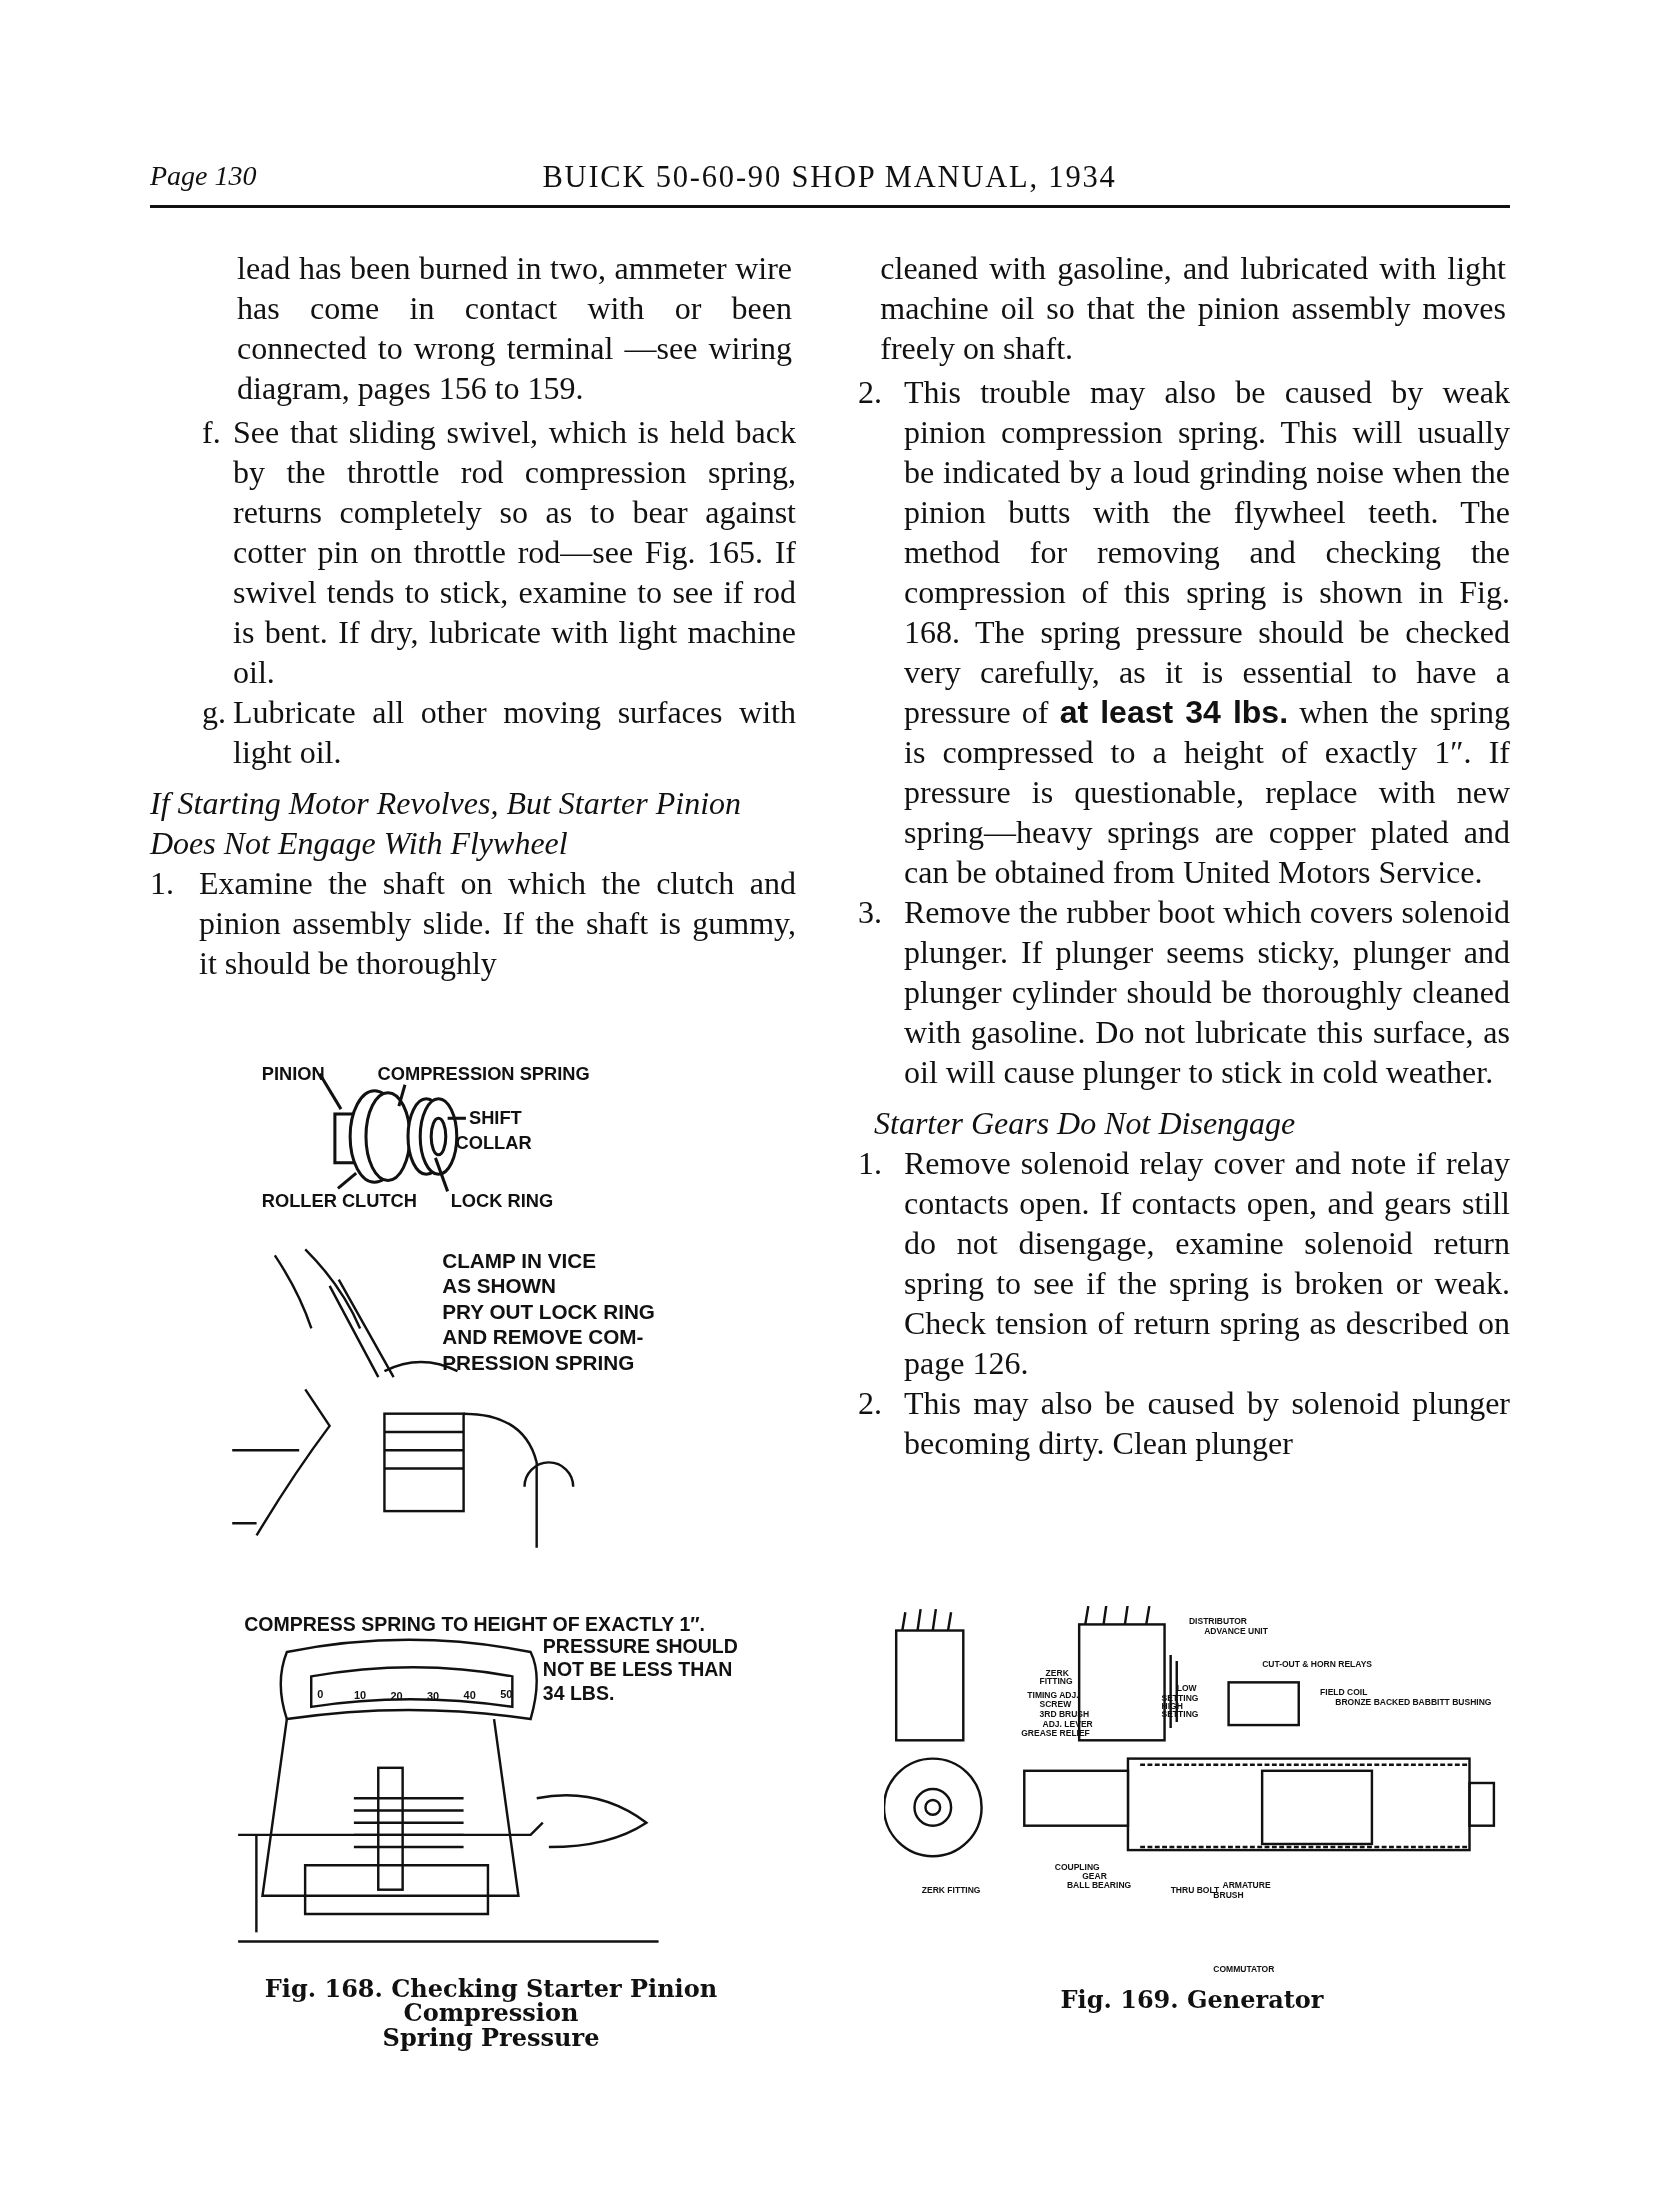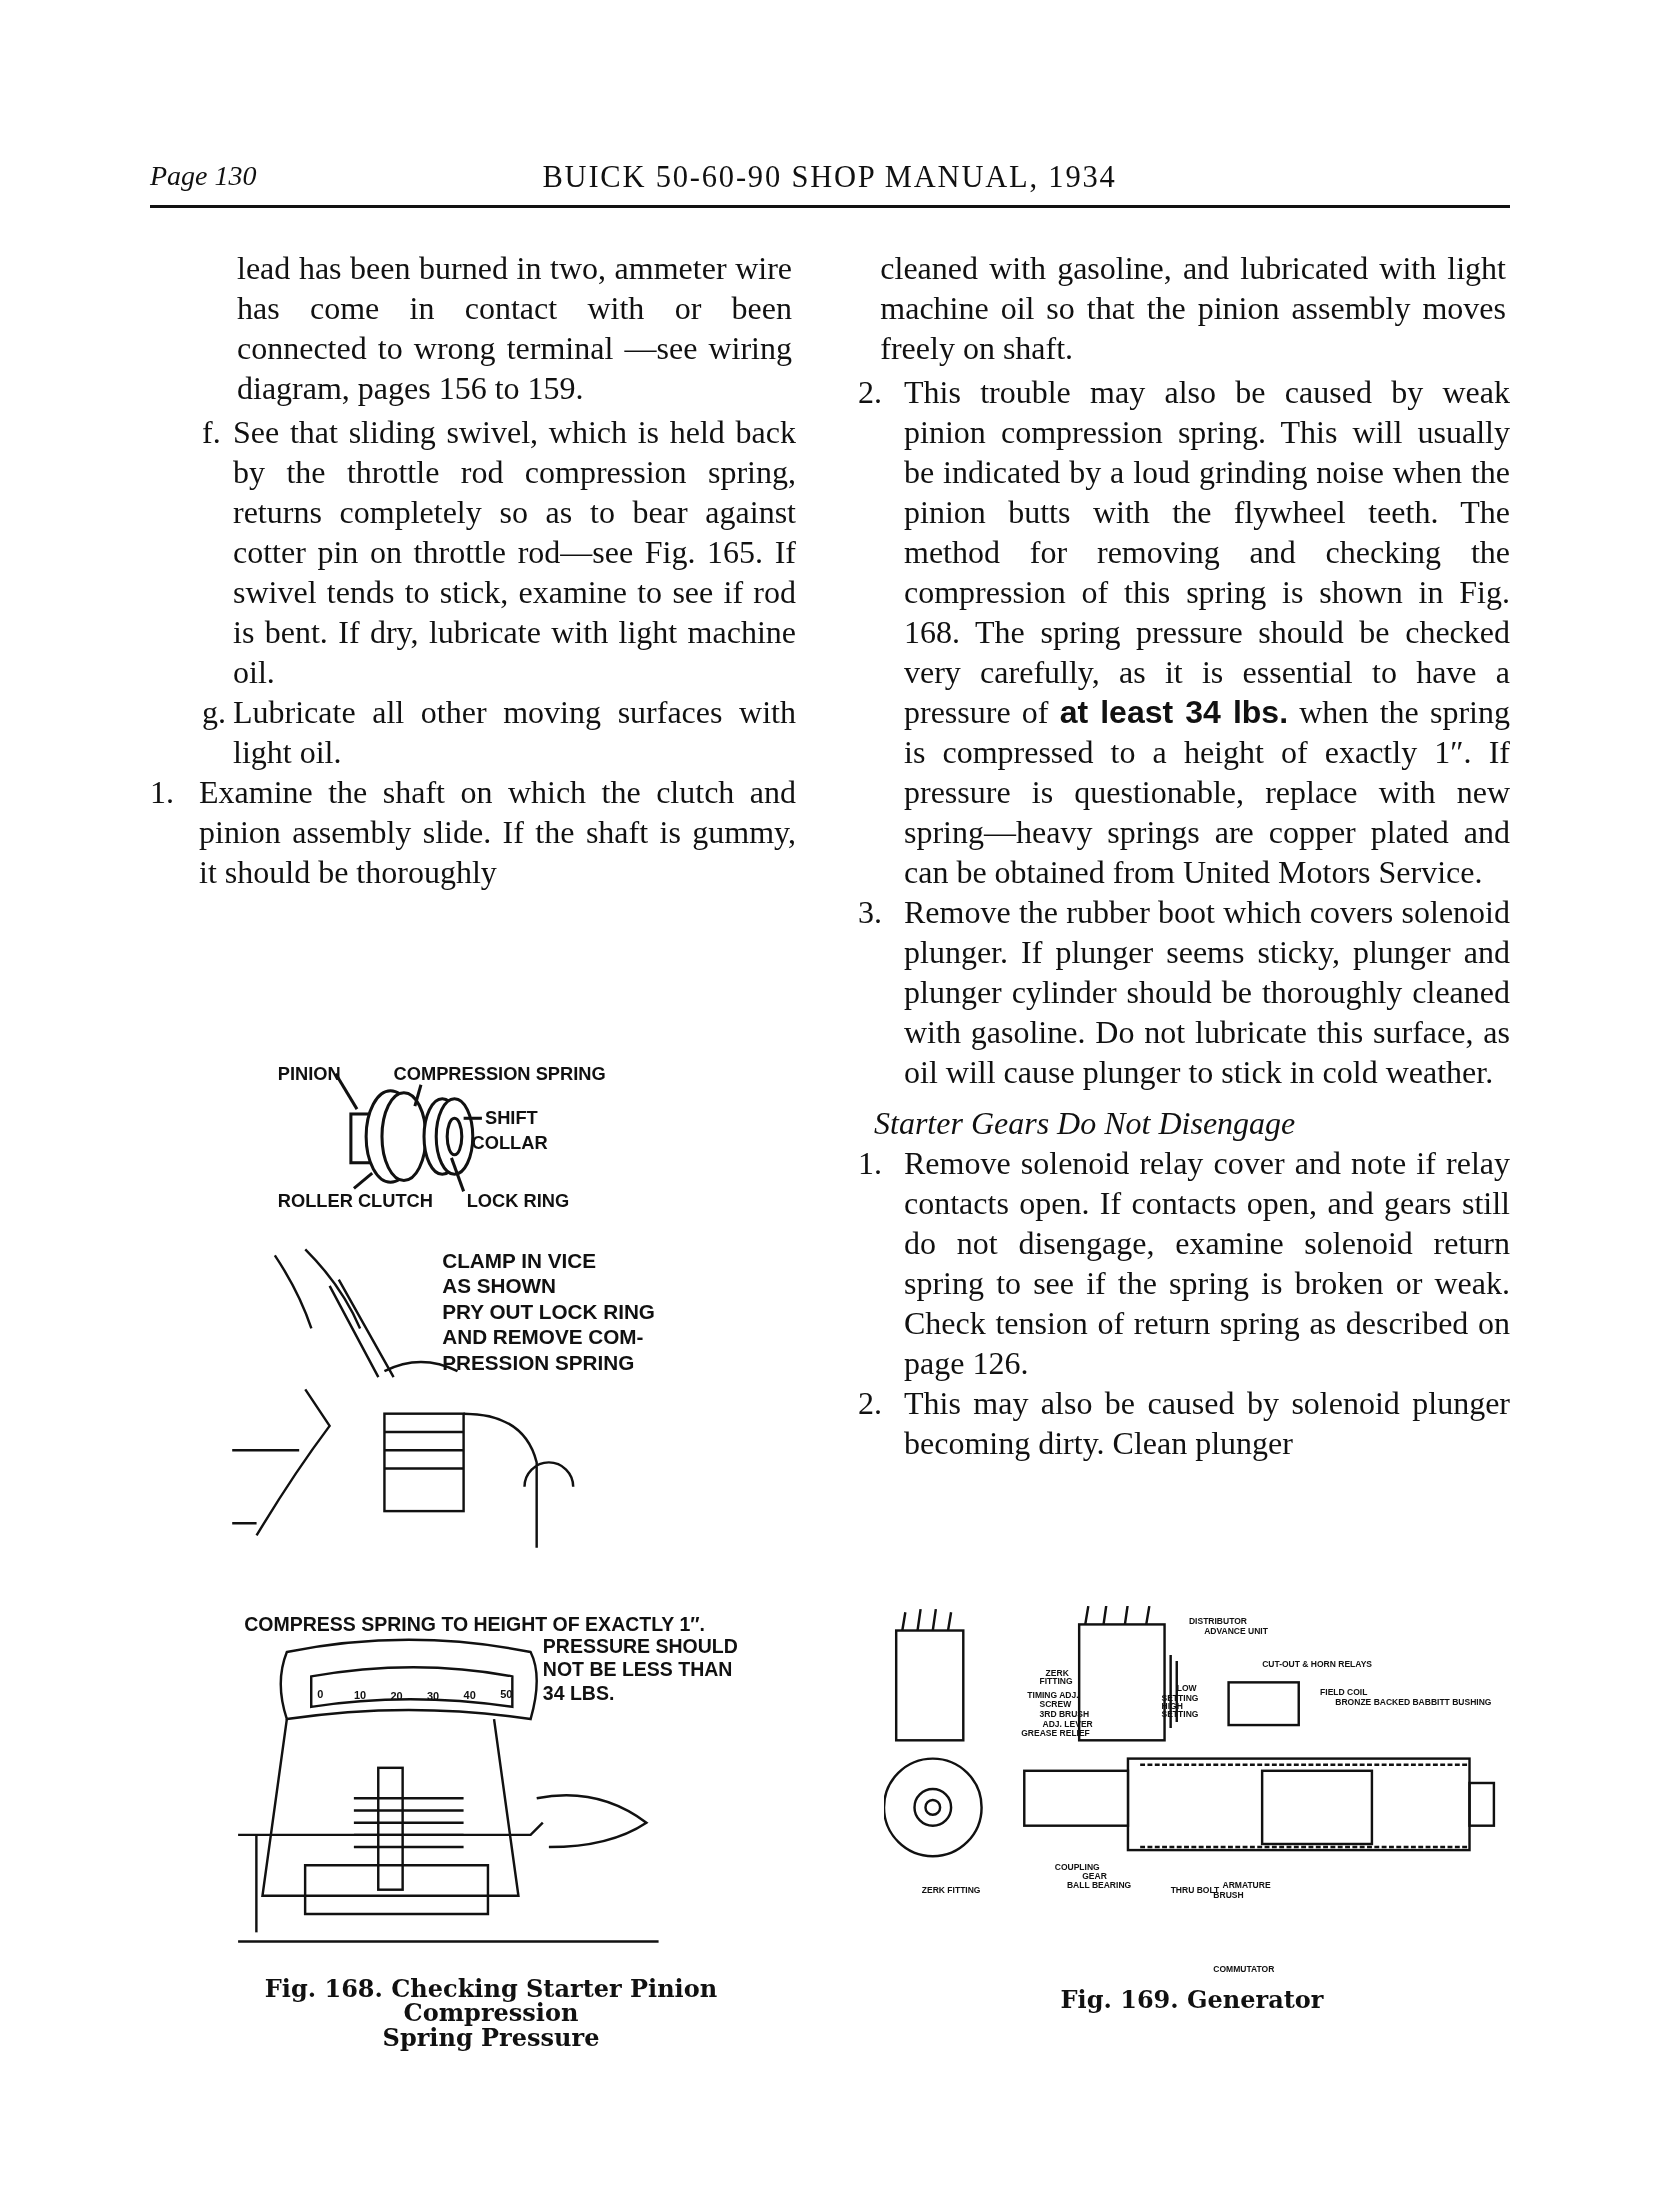--- a/index.html
+++ b/index.html
@@ -42,20 +42,21 @@
 <div class="col col-left">
   <p class="para indent">lead has been burned in two, ammeter wire has come in contact with or been connected to wrong terminal —see wiring diagram, pages 156 to 159.</p>
   <p class="item">
     <span class="marker">f.</span>
     <span>See that sliding swivel, which is held back by the throttle rod compression spring, returns completely so as to bear against cotter pin on throttle rod—see Fig. 165. If swivel tends to stick, examine to see if rod is bent. If dry, lubricate with light machine oil.</span>
   </p>
   <p class="item">
     <span class="marker">g.</span>
     <span>Lubricate all other moving surfaces with light oil.</span>
   </p>
+  <p class="heading">If Starting Motor Revolves, But Starter Pinion Does Not Engage With Flywheel</p>
   <p class="item num-l">
     <span class="marker">1.</span>
     <span>Examine the shaft on which the clutch and pinion assembly slide. If the shaft is gummy, it should be thoroughly</span>
   </p>
 </div>
 
 <div class="col col-right">
   <p class="para indent" style="padding-left:18.3px">cleaned with gasoline, and lubricated with light machine oil so that the pinion assembly moves freely on shaft.</p>
   <p class="item num-l" style="padding-left:46px">
     <span class="marker">2.</span>
@@ -69,21 +70,21 @@
   <p class="item num-l" style="padding-left:46px">
     <span class="marker">1.</span>
     <span>Remove solenoid relay cover and note if relay contacts open. If contacts open, and gears still do not disengage, examine solenoid return spring to see if the spring is broken or weak. Check tension of return spring as described on page 126.</span>
   </p>
   <p class="item num-l" style="padding-left:46px">
     <span class="marker">2.</span>
     <span>This may also be caused by solenoid plunger becoming dirty. Clean plunger</span>
   </p>
 </div>
 
-<div class="fig" style="left:244px; top:1036px;">
+<div class="fig" style="left:228px; top:1036px;">
   <svg width="488" height="195" viewBox="0 0 800 320">
     <g stroke="#111" stroke-width="5" fill="none">
       <rect x="175" y="128" width="40" height="80"></rect>
       <ellipse cx="240" cy="165" rx="40" ry="75" fill="#fff"></ellipse>
       <ellipse cx="262" cy="165" rx="36" ry="72" fill="#fff"></ellipse>
       <path d="M300 135 q10 30 0 60 M315 130 q10 35 0 70 M330 128 q10 37 0 74"></path>
       <ellipse cx="325" cy="165" rx="30" ry="62" fill="#fff"></ellipse>
       <ellipse cx="345" cy="165" rx="30" ry="62" fill="#fff"></ellipse>
       <ellipse cx="345" cy="165" rx="12" ry="30"></ellipse>
       <line x1="150" y1="62" x2="185" y2="120"></line>

